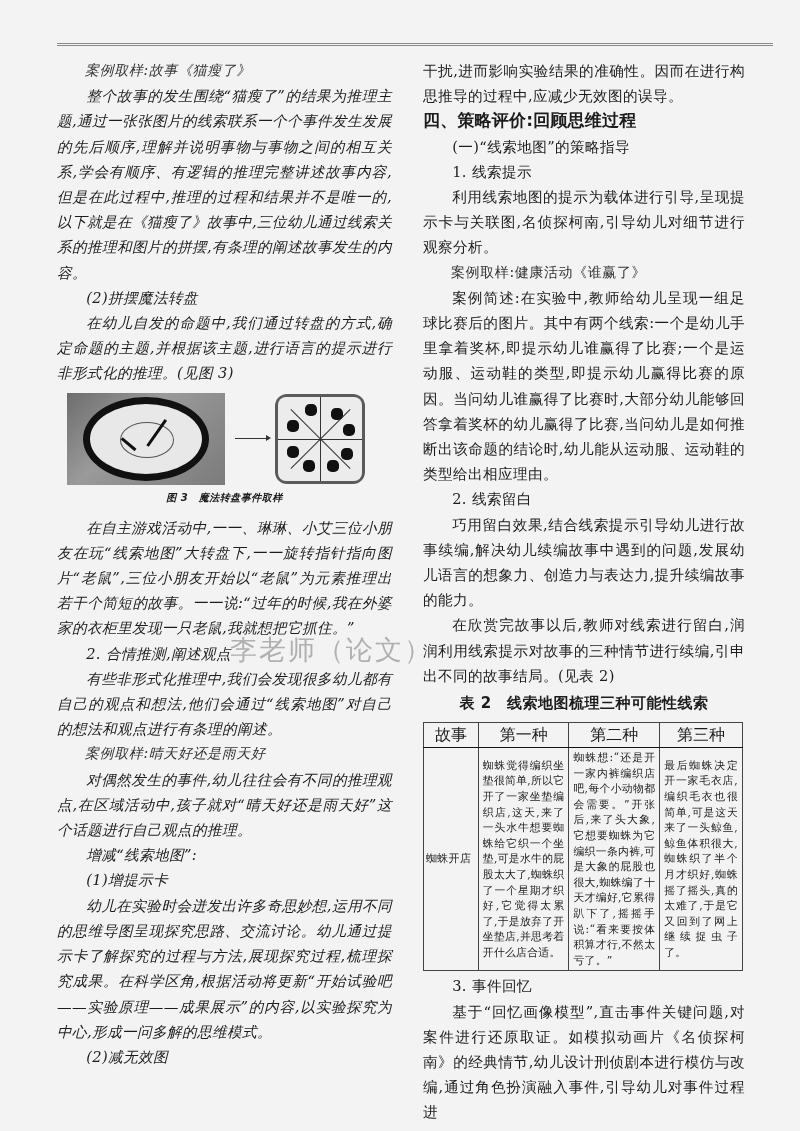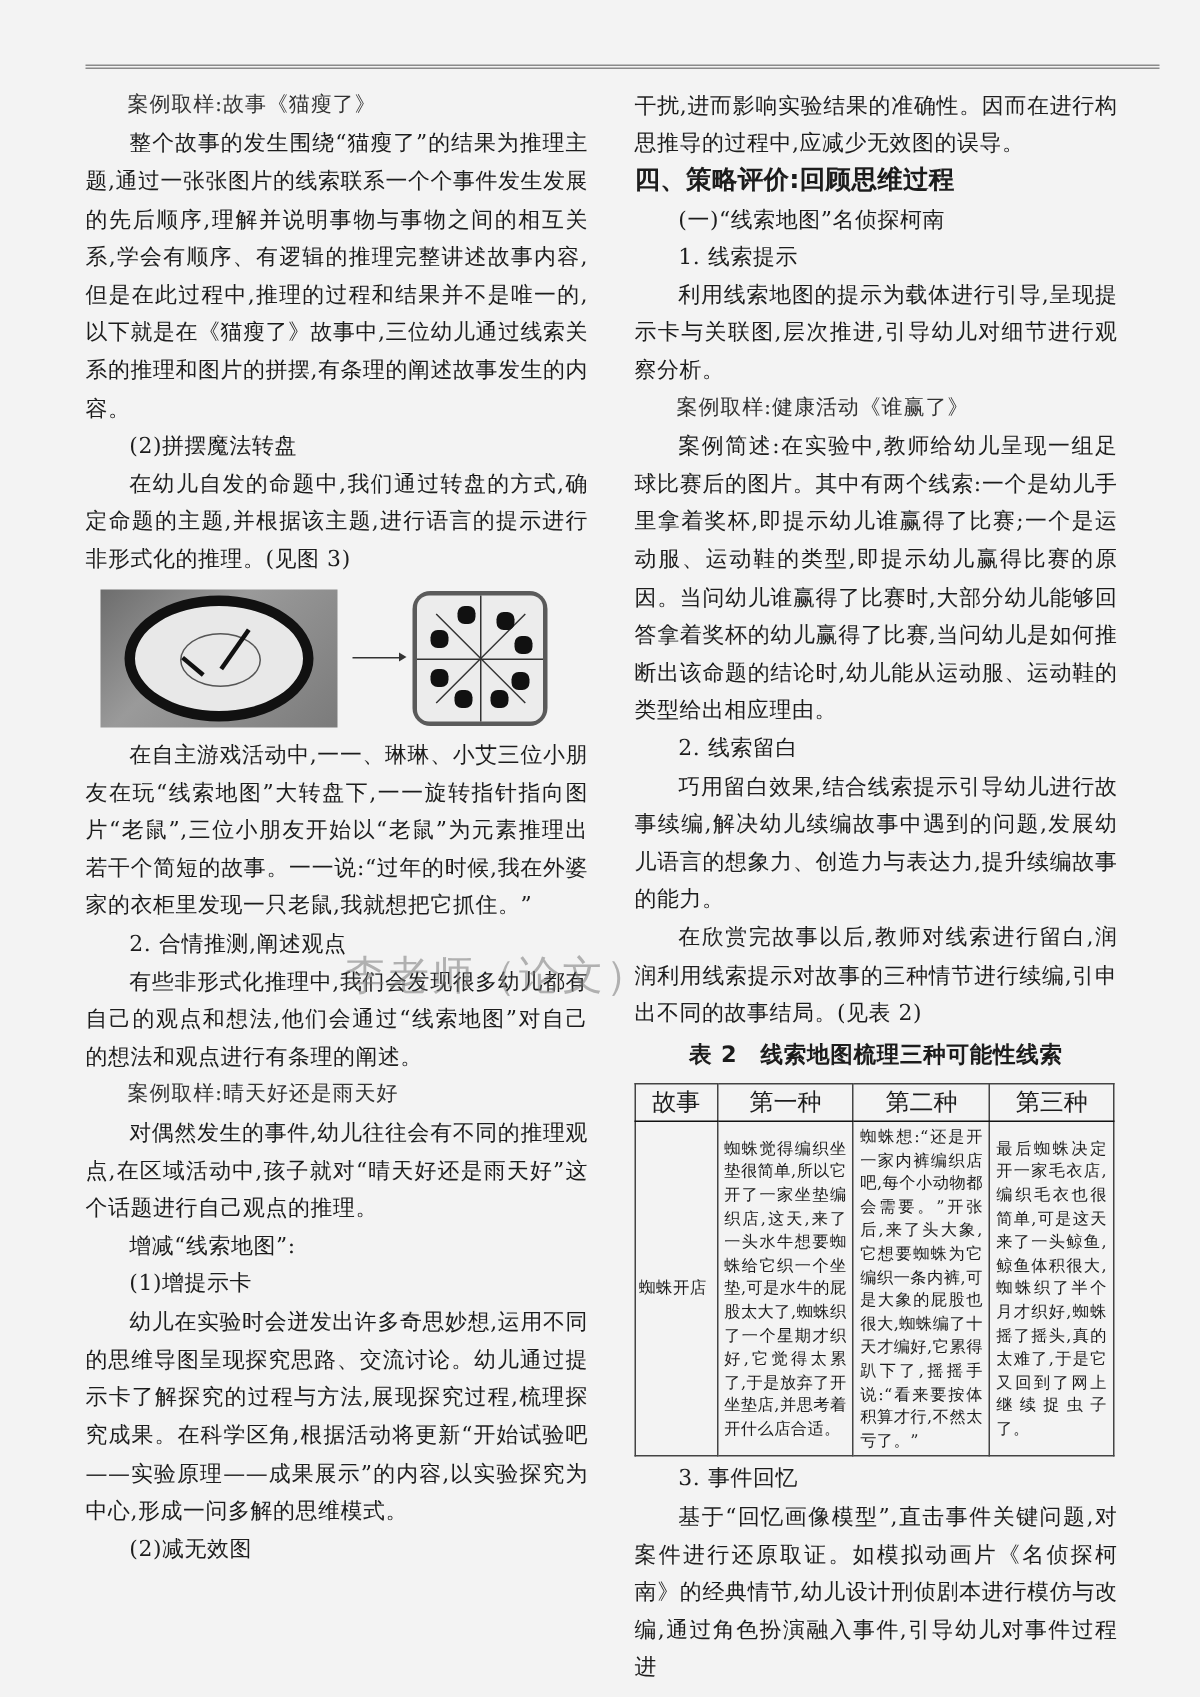--- a/index.html
+++ b/index.html
@@ -3,21 +3,21 @@
 <meta charset="utf-8">
 <style>
   html, body { margin:0; padding:0; }
   body {
     width:800px; height:1131px; background:#f3f3f3; position:relative; overflow:hidden;
     font-family: "DejaVu Serif", "Liberation Serif", serif; color:#1c1c1c;
   }
   .rule { position:absolute; left:57px; top:43px; width:716px; height:3px;
     border-top:1px solid #8a8a8a; border-bottom:1px solid #8a8a8a; box-sizing:border-box; }
   .col { position:absolute; top:58px; width:335px; }
-  .col.left { left:57px; }
+  .col.left { left:57px;font-style:italic; }
   .col.right { left:423px; width:322px; }
   .p { font-size:14.6px; line-height:25.2px; text-align:justify; text-indent:2em; margin:0; letter-spacing:0.4px; }
   .p.noind { text-indent:0; }
   .h-sub { font-size:14.6px; line-height:25.2px; margin:0; padding-left:2em; letter-spacing:0.4px; }
   .h-sec { font-size:17px; line-height:25.2px; margin:0; font-weight:bold; font-family:"DejaVu Sans","Liberation Sans",sans-serif; letter-spacing:0.2px; }
   .case { font-size:14px; line-height:25.2px; margin:0; padding-left:2em; color:#333; letter-spacing:0.6px; }
   .figure { display:flex; align-items:center; justify-content:flex-start; margin:5px 0 4px 10px; height:96px; }
   .photo1 { width:158px; height:92px; background:linear-gradient(135deg,#6d6d6d,#9a9a9a 40%,#7b7b7b); position:relative; overflow:hidden; }
   .wheel1 { position:absolute; left:16px; top:4px; width:126px; height:84px; border-radius:50%;
     background:#e8e8e8; border:7px solid #111; box-sizing:border-box; }
@@ -70,38 +70,39 @@
       <div class="blob" style="left:30px;top:10px"></div>
       <div class="blob" style="left:56px;top:14px"></div>
       <div class="blob" style="left:68px;top:30px"></div>
       <div class="blob" style="left:66px;top:54px"></div>
       <div class="blob" style="left:52px;top:66px"></div>
       <div class="blob" style="left:28px;top:66px"></div>
       <div class="blob" style="left:12px;top:52px"></div>
       <div class="blob" style="left:12px;top:26px"></div>
     </div>
   </div>
+  <p class="caption">图 3　魔法转盘事件取样</p>
 
   <p class="p">在自主游戏活动中,一一、琳琳、小艾三位小朋友在玩“线索地图”大转盘下,一一旋转指针指向图片“老鼠”,三位小朋友开始以“老鼠”为元素推理出若干个简短的故事。一一说:“过年的时候,我在外婆家的衣柜里发现一只老鼠,我就想把它抓住。”</p>
   <p class="h-sub">2. 合情推测,阐述观点</p>
   <p class="p">有些非形式化推理中,我们会发现很多幼儿都有自己的观点和想法,他们会通过“线索地图”对自己的想法和观点进行有条理的阐述。</p>
   <p class="case">案例取样:晴天好还是雨天好</p>
   <p class="p">对偶然发生的事件,幼儿往往会有不同的推理观点,在区域活动中,孩子就对“晴天好还是雨天好”这个话题进行自己观点的推理。</p>
   <p class="h-sub">增减“线索地图”:</p>
   <p class="h-sub">(1)增提示卡</p>
   <p class="p">幼儿在实验时会迸发出许多奇思妙想,运用不同的思维导图呈现探究思路、交流讨论。幼儿通过提示卡了解探究的过程与方法,展现探究过程,梳理探究成果。在科学区角,根据活动将更新“开始试验吧——实验原理——成果展示”的内容,以实验探究为中心,形成一问多解的思维模式。</p>
   <p class="h-sub">(2)减无效图</p>
 </div>
 
 <div class="col right">
   <p class="p noind">干扰,进而影响实验结果的准确性。因而在进行构思推导的过程中,应减少无效图的误导。</p>
   <p class="h-sec">四、策略评价:回顾思维过程</p>
-  <p class="h-sub">(一)“线索地图”名侦探柯南</p>
+  <p class="h-sub">(一)“线索地图”的策略指导</p>
   <p class="h-sub">1. 线索提示</p>
-  <p class="p">利用线索地图的提示为载体进行引导,呈现提示卡与关联图,层次推进,引导幼儿对细节进行观察分析。</p>
+  <p class="p">利用线索地图的提示为载体进行引导,呈现提示卡与关联图,名侦探柯南,引导幼儿对细节进行观察分析。</p>
   <p class="case">案例取样:健康活动《谁赢了》</p>
   <p class="p">案例简述:在实验中,教师给幼儿呈现一组足球比赛后的图片。其中有两个线索:一个是幼儿手里拿着奖杯,即提示幼儿谁赢得了比赛;一个是运动服、运动鞋的类型,即提示幼儿赢得比赛的原因。当问幼儿谁赢得了比赛时,大部分幼儿能够回答拿着奖杯的幼儿赢得了比赛,当问幼儿是如何推断出该命题的结论时,幼儿能从运动服、运动鞋的类型给出相应理由。</p>
   <p class="h-sub">2. 线索留白</p>
   <p class="p">巧用留白效果,结合线索提示引导幼儿进行故事续编,解决幼儿续编故事中遇到的问题,发展幼儿语言的想象力、创造力与表达力,提升续编故事的能力。</p>
   <p class="p">在欣赏完故事以后,教师对线索进行留白,润润利用线索提示对故事的三种情节进行续编,引申出不同的故事结局。(见表 2)</p>
   <p class="tcaption">表 2　线索地图梳理三种可能性线索</p>
 
   <table>
     <colgroup>
         <col style="width:55px">

